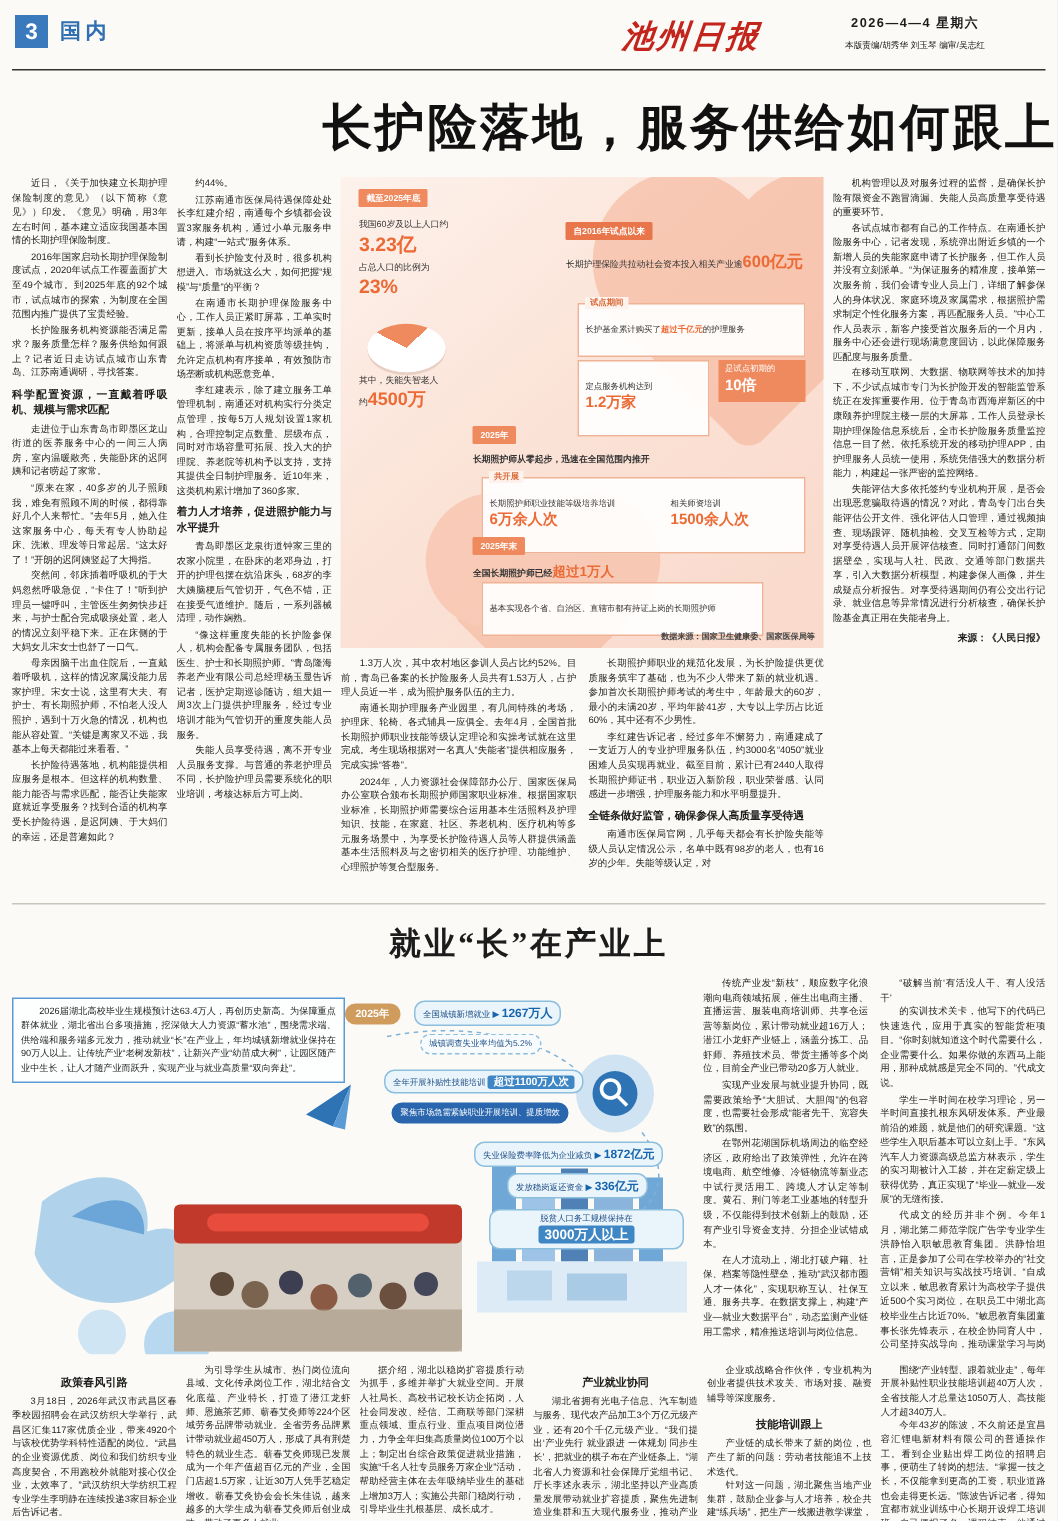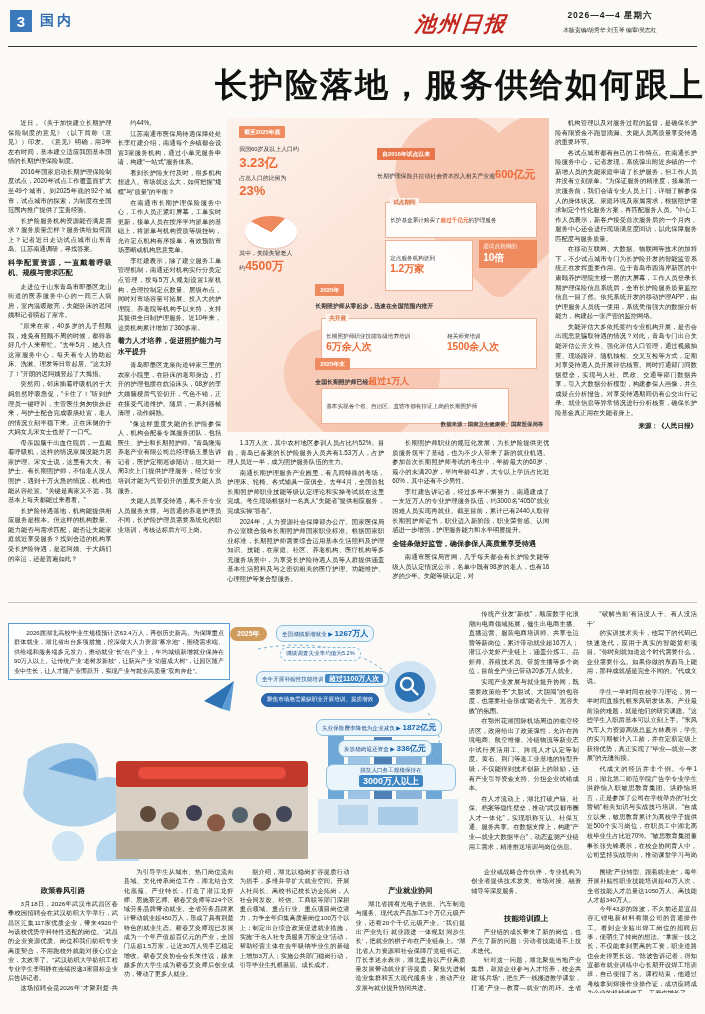--- a/index.html
+++ b/index.html
@@ -77,21 +77,21 @@
   .pill-outline { background:#f7fbfd; border-style:dashed; }
   .pill-dark { background:#2a66ad; border-color:#2a66ad; color:#fff; }
   .numbox { background:#3f86c4; color:#fff; font-weight:bold; padding:1px 4px; border-radius:2px; font-size:7px;}
   .a2-right { width:231px; height:252px; column-count:2; column-gap:8px;
               font-size:6.3px; line-height:1.52; text-align:justify; overflow:hidden; }
   .a2-right p { text-indent:2em; margin-bottom:1px; }
   
   .a2-bottom { display:flex; gap:6px; padding:6px 8px 0 8px; height:132px; }
   .bcol { flex:1; font-size:6.2px; line-height:1.5; text-align:justify; overflow:hidden; }
   .bcol p { text-indent:2em; }
-  .bhead { text-align:center; font-weight:bold; font-size:7.4px; margin:18px 0 3px 0; }
+  .bhead { text-align:center; font-weight:bold; font-size:7.4px; margin:7px 0 3px 0; }
 </style>
 </head>
 <body>
 
 <div id="page">
 
   <div class="hdr">
     <div class="pgnum">3</div>
     <div class="section">国内</div>
     <div class="hdr-mid">
@@ -224,20 +224,21 @@
           <p>各试点城市都有自己的工作特点。在南通长护险服务中心，记者发现，系统弹出附近乡镇的一个新增人员的失能家庭申请了长护服务，但工作人员并没有立刻派单。“为保证服务的精准度，接单第一次服务前，我们会请专业人员上门，详细了解参保人的身体状况、家庭环境及家属需求，根据照护需求制定个性化服务方案，再匹配服务人员。”中心工作人员表示，新客户接受首次服务后的一个月内，服务中心还会进行现场满意度回访，以此保障服务匹配度与服务质量。</p>
           <p>在移动互联网、大数据、物联网等技术的加持下，不少试点城市专门为长护险开发的智能监管系统正在发挥重要作用。位于青岛市西海岸新区的中康颐养护理院主楼一层的大屏幕，工作人员登录长期护理保险信息系统后，全市长护险服务质量监控信息一目了然。依托系统开发的移动护理APP，由护理服务人员统一使用，系统凭借强大的数据分析能力，构建起一张严密的监控网络。</p>
           <p>失能评估大多依托签约专业机构开展，是否会出现恶意骗取待遇的情况？对此，青岛专门出台失能评估公开文件、强化评估人口管理，通过视频抽查、现场跟评、随机抽检、交叉互检等方式，定期对享受待遇人员开展评估核查。同时打通部门间数据壁垒，实现与人社、民政、交通等部门数据共享，引入大数据分析模型，构建参保人画像，并生成疑点分析报告。对享受待遇期间仍有公交出行记录、就业信息等异常情况进行分析核查，确保长护险基金真正用在失能者身上。</p>
         </div>
       <p class="src">来源：《人民日报》</p>
     </div>
   </div>
 
   <div class="divider"></div>
 
+  <div class="a2-headline">就业“长”在产业上</div>
 
   <div class="a2-main">
     <div class="a2-left">
 
       <div class="introbox">
         <p>2026届湖北高校毕业生规模预计达63.4万人，再创历史新高。为保障重点群体就业，湖北省出台多项措施，挖深做大人力资源“蓄水池”，围绕需求端、供给端和服务端多元发力，推动就业“长”在产业上，年均城镇新增就业保持在90万人以上。让传统产业“老树发新枝”，让新兴产业“幼苗成大树”，让园区随产业中生长，让人才随产业而跃升，实现产业与就业高质量“双向奔赴”。</p>
       </div>
 
       <svg width="458" height="252" style="position:absolute;left:0;top:0">
         <path d="M20 150 C 60 120, 95 135, 90 170 C 120 160, 130 190, 105 205 C 70 230, 25 215, 15 185 Z" fill="#9ec9e8" opacity="0.8"></path>

